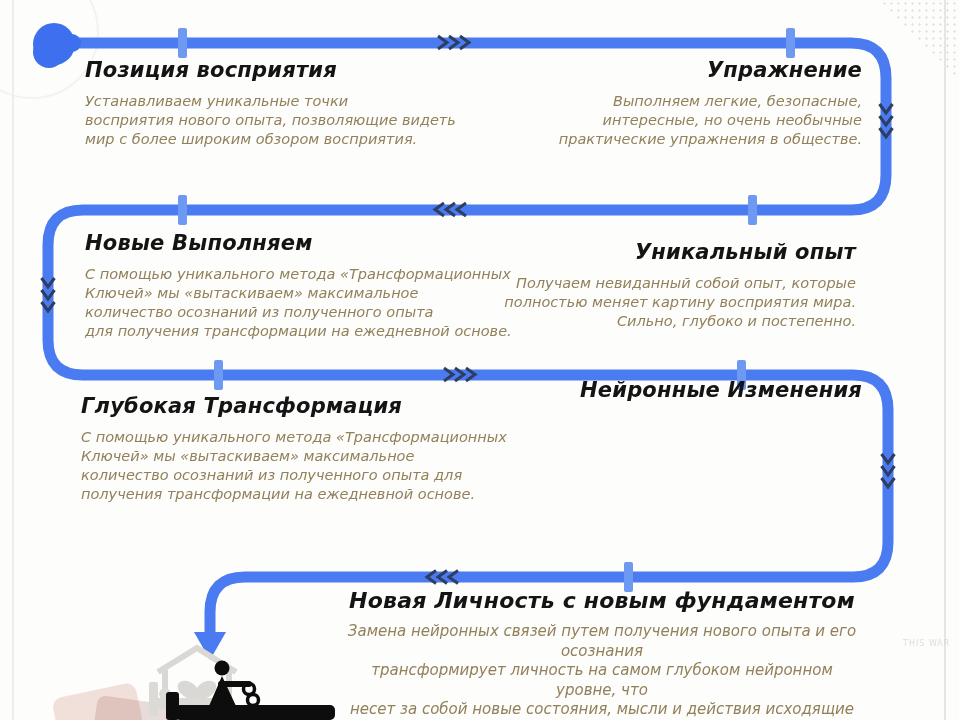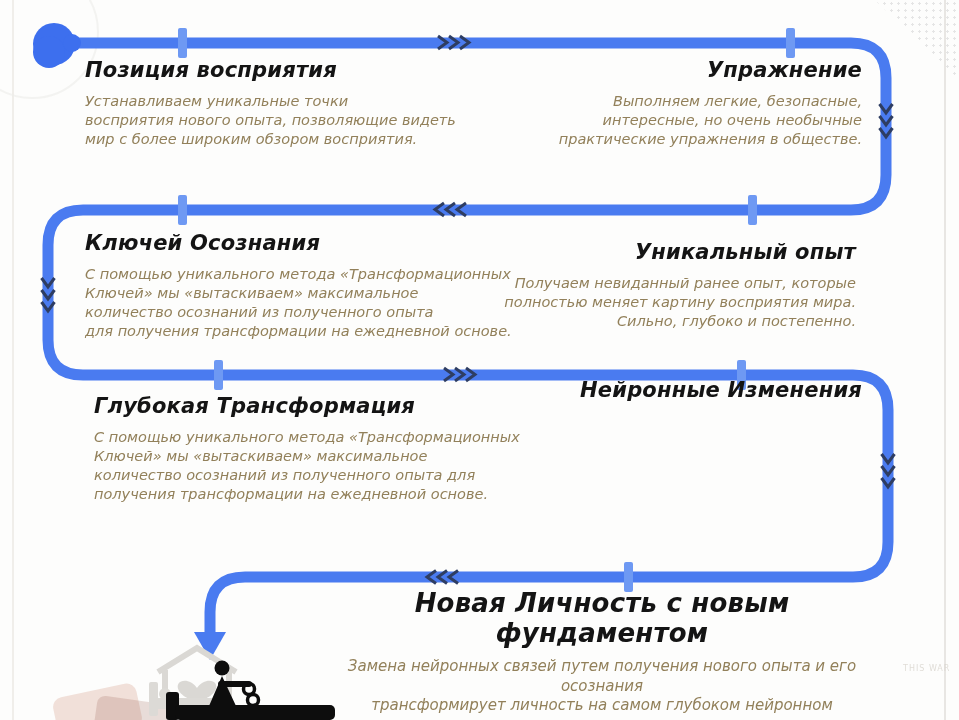--- a/index.html
+++ b/index.html
@@ -11,38 +11,38 @@
   .edge.right{left:944px;}
   .dots-tr{position:absolute;left:860px;top:0;width:99px;height:80px;opacity:.35;
            background-image:radial-gradient(#b9b9b9 1.1px,transparent 1.2px);
            background-size:7px 7px;clip-path:polygon(15% 0,100% 0,100% 100%);}
   .sketch-tl{position:absolute;left:-35px;top:-35px;width:130px;height:130px;border:2px solid #ededea;
              border-radius:50%;opacity:.6;}
   .blob-bl1{position:absolute;left:55px;top:690px;width:85px;height:45px;background:#c97a5e;
             opacity:.22;border-radius:10px;transform:rotate(-12deg);}
   .blob-bl2{position:absolute;left:95px;top:700px;width:75px;height:40px;background:#8a4a38;
             opacity:.18;border-radius:8px;transform:rotate(8deg);}
-  .watermark{position:absolute;left:903px;top:664px;font-size:8px;color:#d9d5ce;opacity:.8;
+  .watermark{position:absolute;left:903px;top:639px;font-size:8px;color:#d9d5ce;opacity:.8;
              letter-spacing:1px;}
   .flow{position:absolute;left:0;top:0;}
   .step{position:absolute;}
   .step .title{margin:0;font-size:21px;font-weight:bold;font-style:italic;color:#141414;
                letter-spacing:.2px;}
   .step .body{margin:10px 0 0;font-size:14.5px;line-height:19px;font-style:italic;
               color:#92805a;white-space:pre-line;}
   .right{text-align:right;}
   .center{text-align:center;}
   .s1{left:85px;top:58px;width:420px;}
   .s2{right:97px;top:58px;width:400px;}
   .s3{left:85px;top:231px;width:460px;}
   .s4{right:103px;top:240px;width:420px;}
-  .s5{left:94px;top:394px;width:460px;}
+  .s5{left:81px;top:394px;width:460px;}
   .s6{right:97px;top:378px;width:430px;}
   .s7{left:341px;top:588px;width:522px;}
-  .s7 .title{font-size:26px;}
+  .s7 .title{font-size:22px;}
   .s7 .body{font-size:15px;line-height:19.5px;margin-top:9px;}
   .illu{position:absolute;left:55px;top:628px;}
 </style>
 </head>
 <body>
 
 <div class="canvas">
 
   <div class="edge left"></div>
   <div class="edge right"></div>
@@ -123,30 +123,30 @@
   </div>
 
   <div class="step s1">
     <h2 class="title">Позиция восприятия</h2>
     <p class="body">Устанавливаем уникальные точки
 восприятия нового опыта, позволяющие видеть
 мир с более широким обзором восприятия.</p>
   </div>
 
   <div class="step s3">
-    <h2 class="title">Ключей Осознания</h2>
+    <h2 class="title">Новые Выполняем</h2>
     <p class="body">С помощью уникального метода «Трансформационных
 Ключей» мы «вытаскиваем» максимальное
 количество осознаний из полученного опыта
 для получения трансформации на ежедневной основе.</p>
   </div>
 
   <div class="step s4 right">
     <h2 class="title">Уникальный опыт</h2>
-    <p class="body">Получаем невиданный ранее опыт, которые
+    <p class="body">Получаем невиданный собой опыт, которые
 полностью меняет картину восприятия мира.
 Сильно, глубоко и постепенно.</p>
   </div>
 
   <div class="step s5">
     <h2 class="title">Глубокая Трансформация</h2>
     <p class="body">С помощью уникального метода «Трансформационных
 Ключей» мы «вытаскиваем» максимальное
 количество осознаний из полученного опыта для
 получения трансформации на ежедневной основе.</p>

